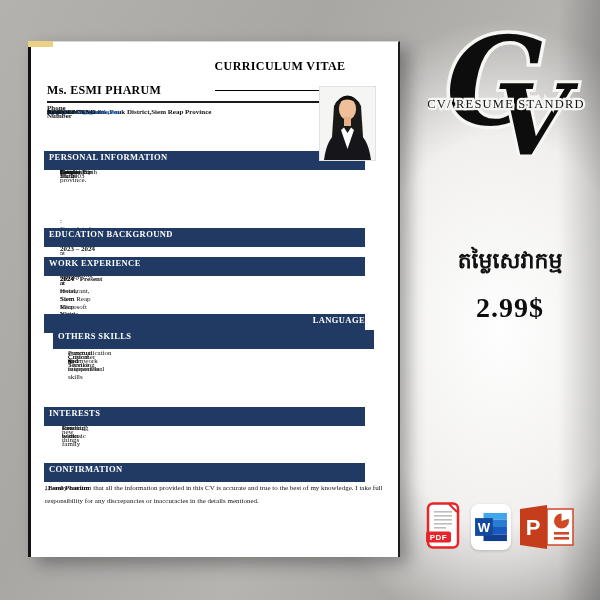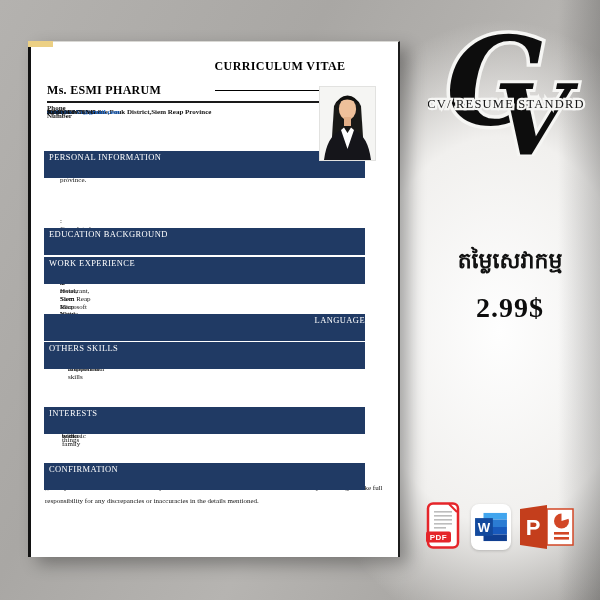--- a/index.html
+++ b/index.html
@@ -29,26 +29,26 @@
   .contact .row{position:static;display:flex;height:12px;align-items:center;}
   .contact .lbl{width:43px;}
   .contact .sep{width:10px;text-align:left;}
   .contact .val{white-space:nowrap;}
   .link{color:#0b5bc5;cursor:pointer;}
   
   .photo{left:289px;top:45px;width:55px;height:73px;z-index:3;box-shadow:0 0 0 1px #e2e2e0;}
   .photo svg{position:static;display:block;}
   
   .banner{
-    left:13px;width:316px;height:27px;line-height:13.5px;padding-left:5px;
-    background:#203a64;color:#fff;font-size:8.5px;font-weight:normal;letter-spacing:.4px;white-space:nowrap;
+    left:13px;width:316px;height:19px;line-height:13.5px;padding-left:5px;
+    background:#203a64;color:#fff;font-size:8.5px;font-weight:bold;letter-spacing:.4px;white-space:nowrap;
     z-index:2;
   }
   .b-pi{top:109px;} .b-edu{top:186px;} .b-work{top:215px;} .b-lang{top:272px;text-align:right;}
-  .b-skill{top:300px;} .b-int{top:365px;} .b-conf{top:421px;}
+  .b-skill{top:288px;margin-left:9px;} .b-int{top:365px;} .b-conf{top:421px;}
   
   .rows{font-size:7px;color:#111;}
   .rows .row{position:static;display:flex;align-items:center;}
   .pi-rows{left:29px;top:124px;}
   .pi-rows .row{height:12px;}
   .pi-rows .lbl{width:37px;} .pi-rows .sep{width:10px;}
   .edu-rows{left:29px;top:201px;}
   .edu-rows .row{height:12px;}
   .period{width:58px;font-weight:bold;}
   .work-rows{left:29px;top:231px;}

